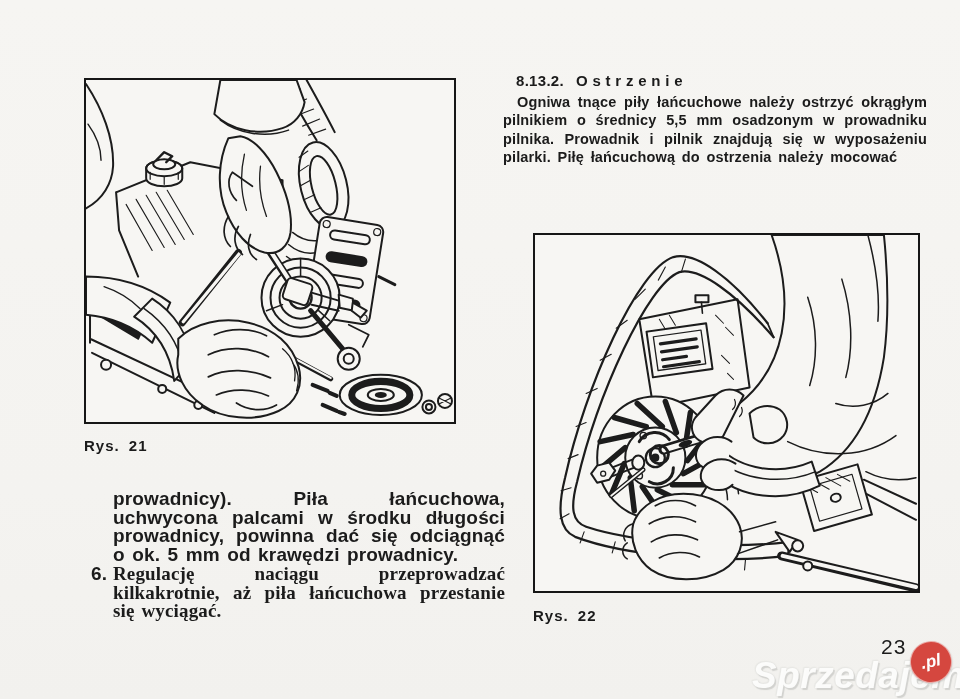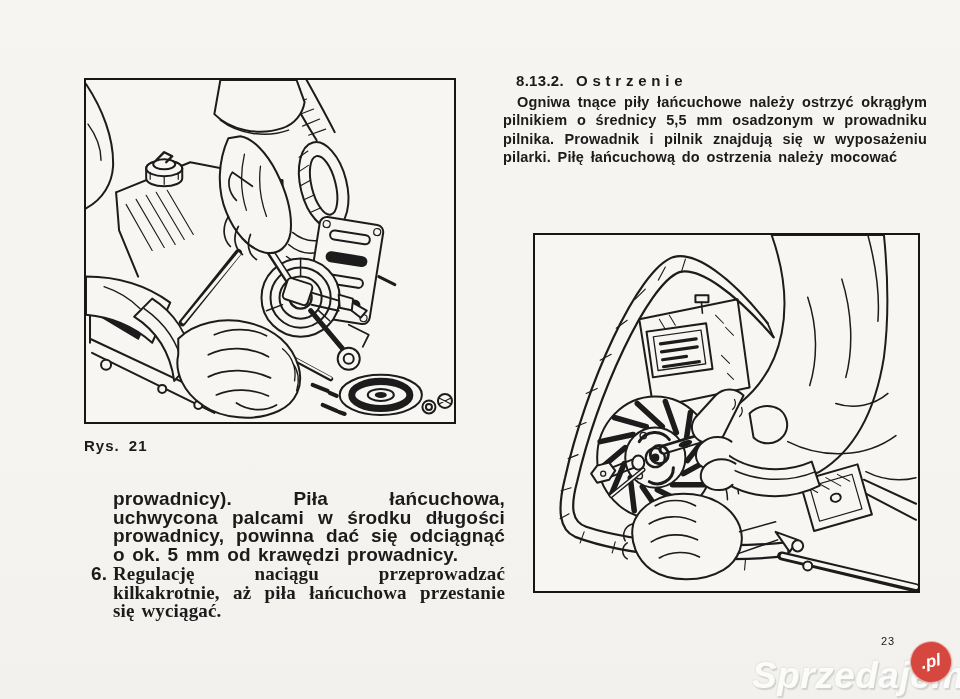--- a/index.html
+++ b/index.html
@@ -48,21 +48,21 @@
   .tension p { margin:0; text-align:justify; word-spacing:2px; }
   .cont { margin-left:22px !important; }
   .li, .note { display:flex; }
   .li .num { width:22px; flex:none; }
   .li p { flex:1;font-family:Liberation Serif, serif; }
   .note .lbl { width:66px; flex:none; font-weight:700; }
   .note p { flex:1; }
 
   .pageno {
     position:absolute; left:881px; top:635px;
-    font-size:11px; font-weight:400; letter-spacing:1px;
+    font-size:21px; font-weight:400; letter-spacing:1px;
   }
 
   .watermark { position:absolute; left:750px; top:639px; width:208px; height:58px; }
   .wm-text {
     position:absolute; left:2px; bottom:0;
     font-size:37px; font-weight:700; font-style:italic; letter-spacing:0.5px;
     color:rgba(253,253,252,0.95);
     text-shadow: 1.5px 1.5px 1px #d2d2cf, -1px -1px 1px #e8e8e5, 0 0 2px #cfcfcc;
   }
   .wm-badge {
@@ -255,20 +255,21 @@
         <path d="M200 228 C192 222 180 222 172 228 C164 234 163 244 170 250 C178 256 190 256 197 249" fill="#f7f6f3"></path>
         <path d="M214 178 C222 170 234 168 244 174 C252 180 254 192 248 200 C240 210 226 210 218 202 Z" fill="#f7f6f3"></path>
 
         <path d="M98 288 C104 270 124 258 148 258 C174 258 196 270 204 290 C210 306 204 324 188 334 C166 347 134 346 116 334 C102 324 94 306 98 288 Z" fill="#f7f6f3"></path>
         <path d="M98 288 C90 290 86 298 90 305 M92 307 C86 311 86 319 92 323" stroke-width="1.5"></path>
         <path d="M120 270 C132 263 148 263 160 270 M114 288 C128 279 146 279 160 286 M116 306 C130 297 148 297 162 304 M124 322 C136 315 152 315 164 321" stroke-width="1.7"></path>
         <path d="M204 296 L240 286 M202 318 L242 304" stroke-width="1.5"></path>
       </g>
     </svg>
   </div>
+  <div class="caption cap22">Rys. 22</div>
 
   <section class="tension">
     <p class="cont">prowadnicy). Piła łańcuchowa, uchwycona palcami w środku długości prowadnicy, powinna dać się odciągnąć o ok. 5 mm od krawędzi prowadnicy.</p>
     <div class="li">
       <span class="num">6.</span>
       <p>Regulację naciągu przeprowadzać kilkakrotnie, aż piła łańcuchowa przestanie się wyciągać.</p>
     </div>
   </section>
 
   <div class="pageno">23</div>

